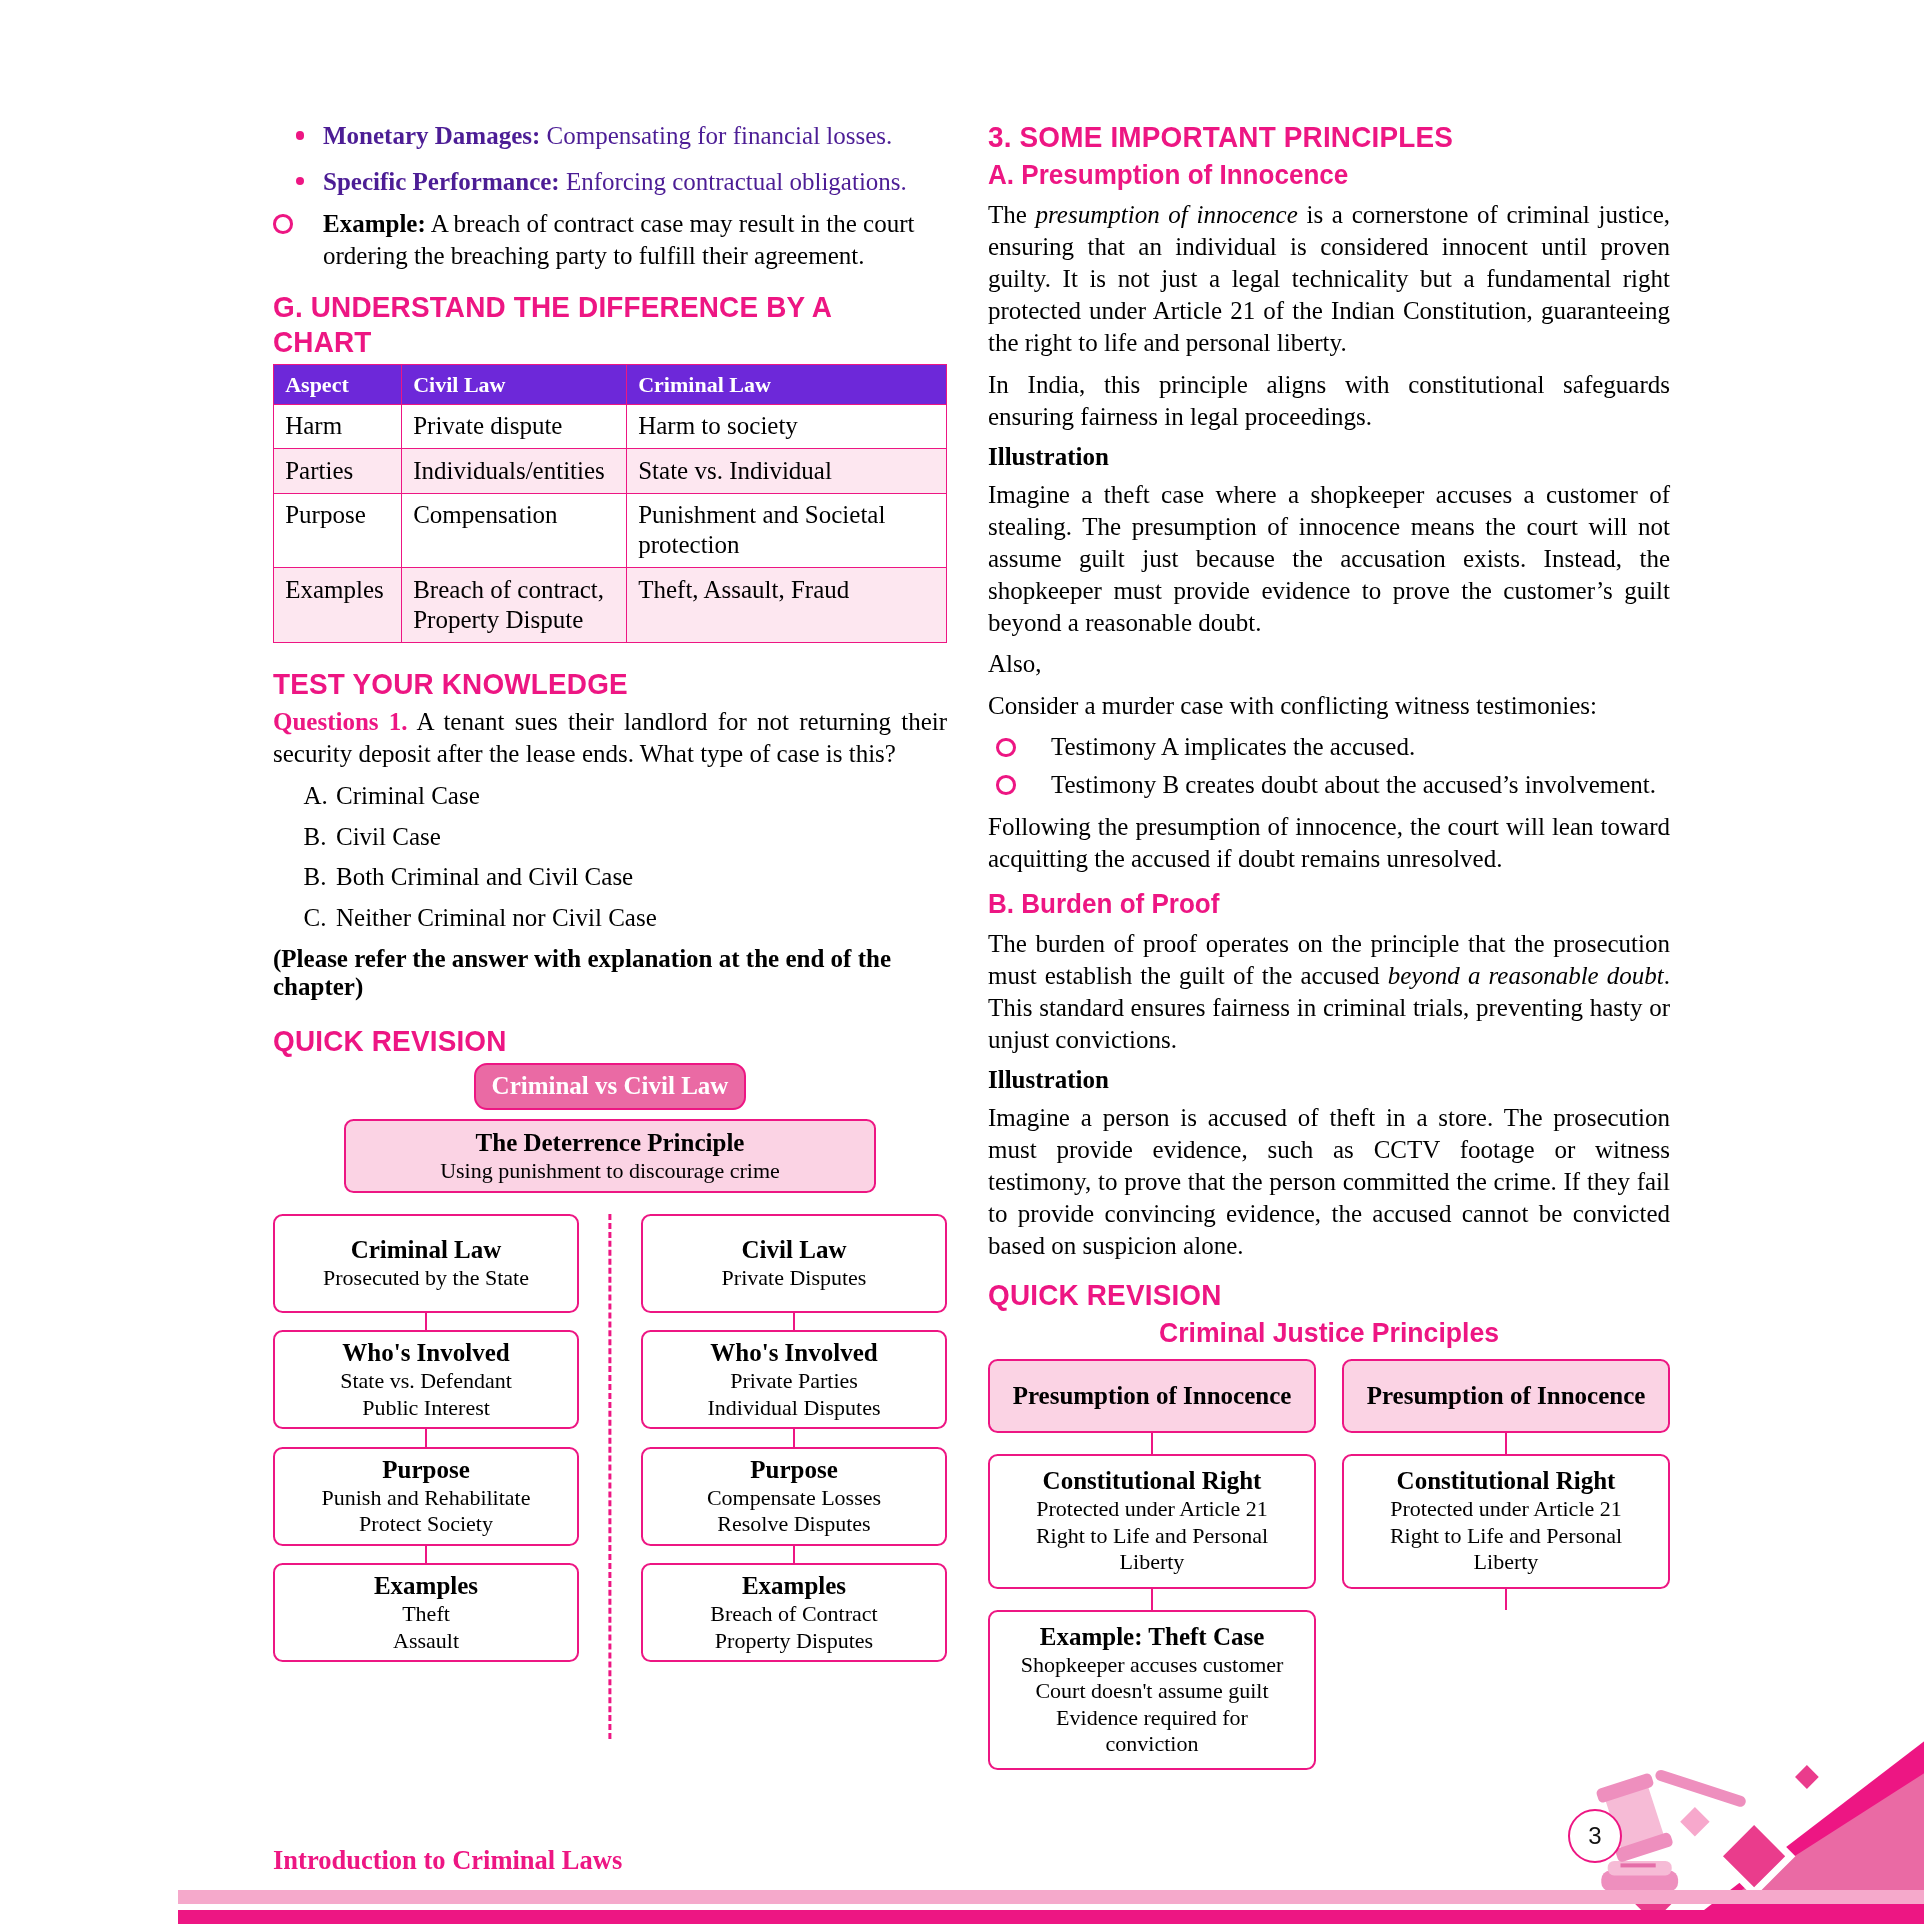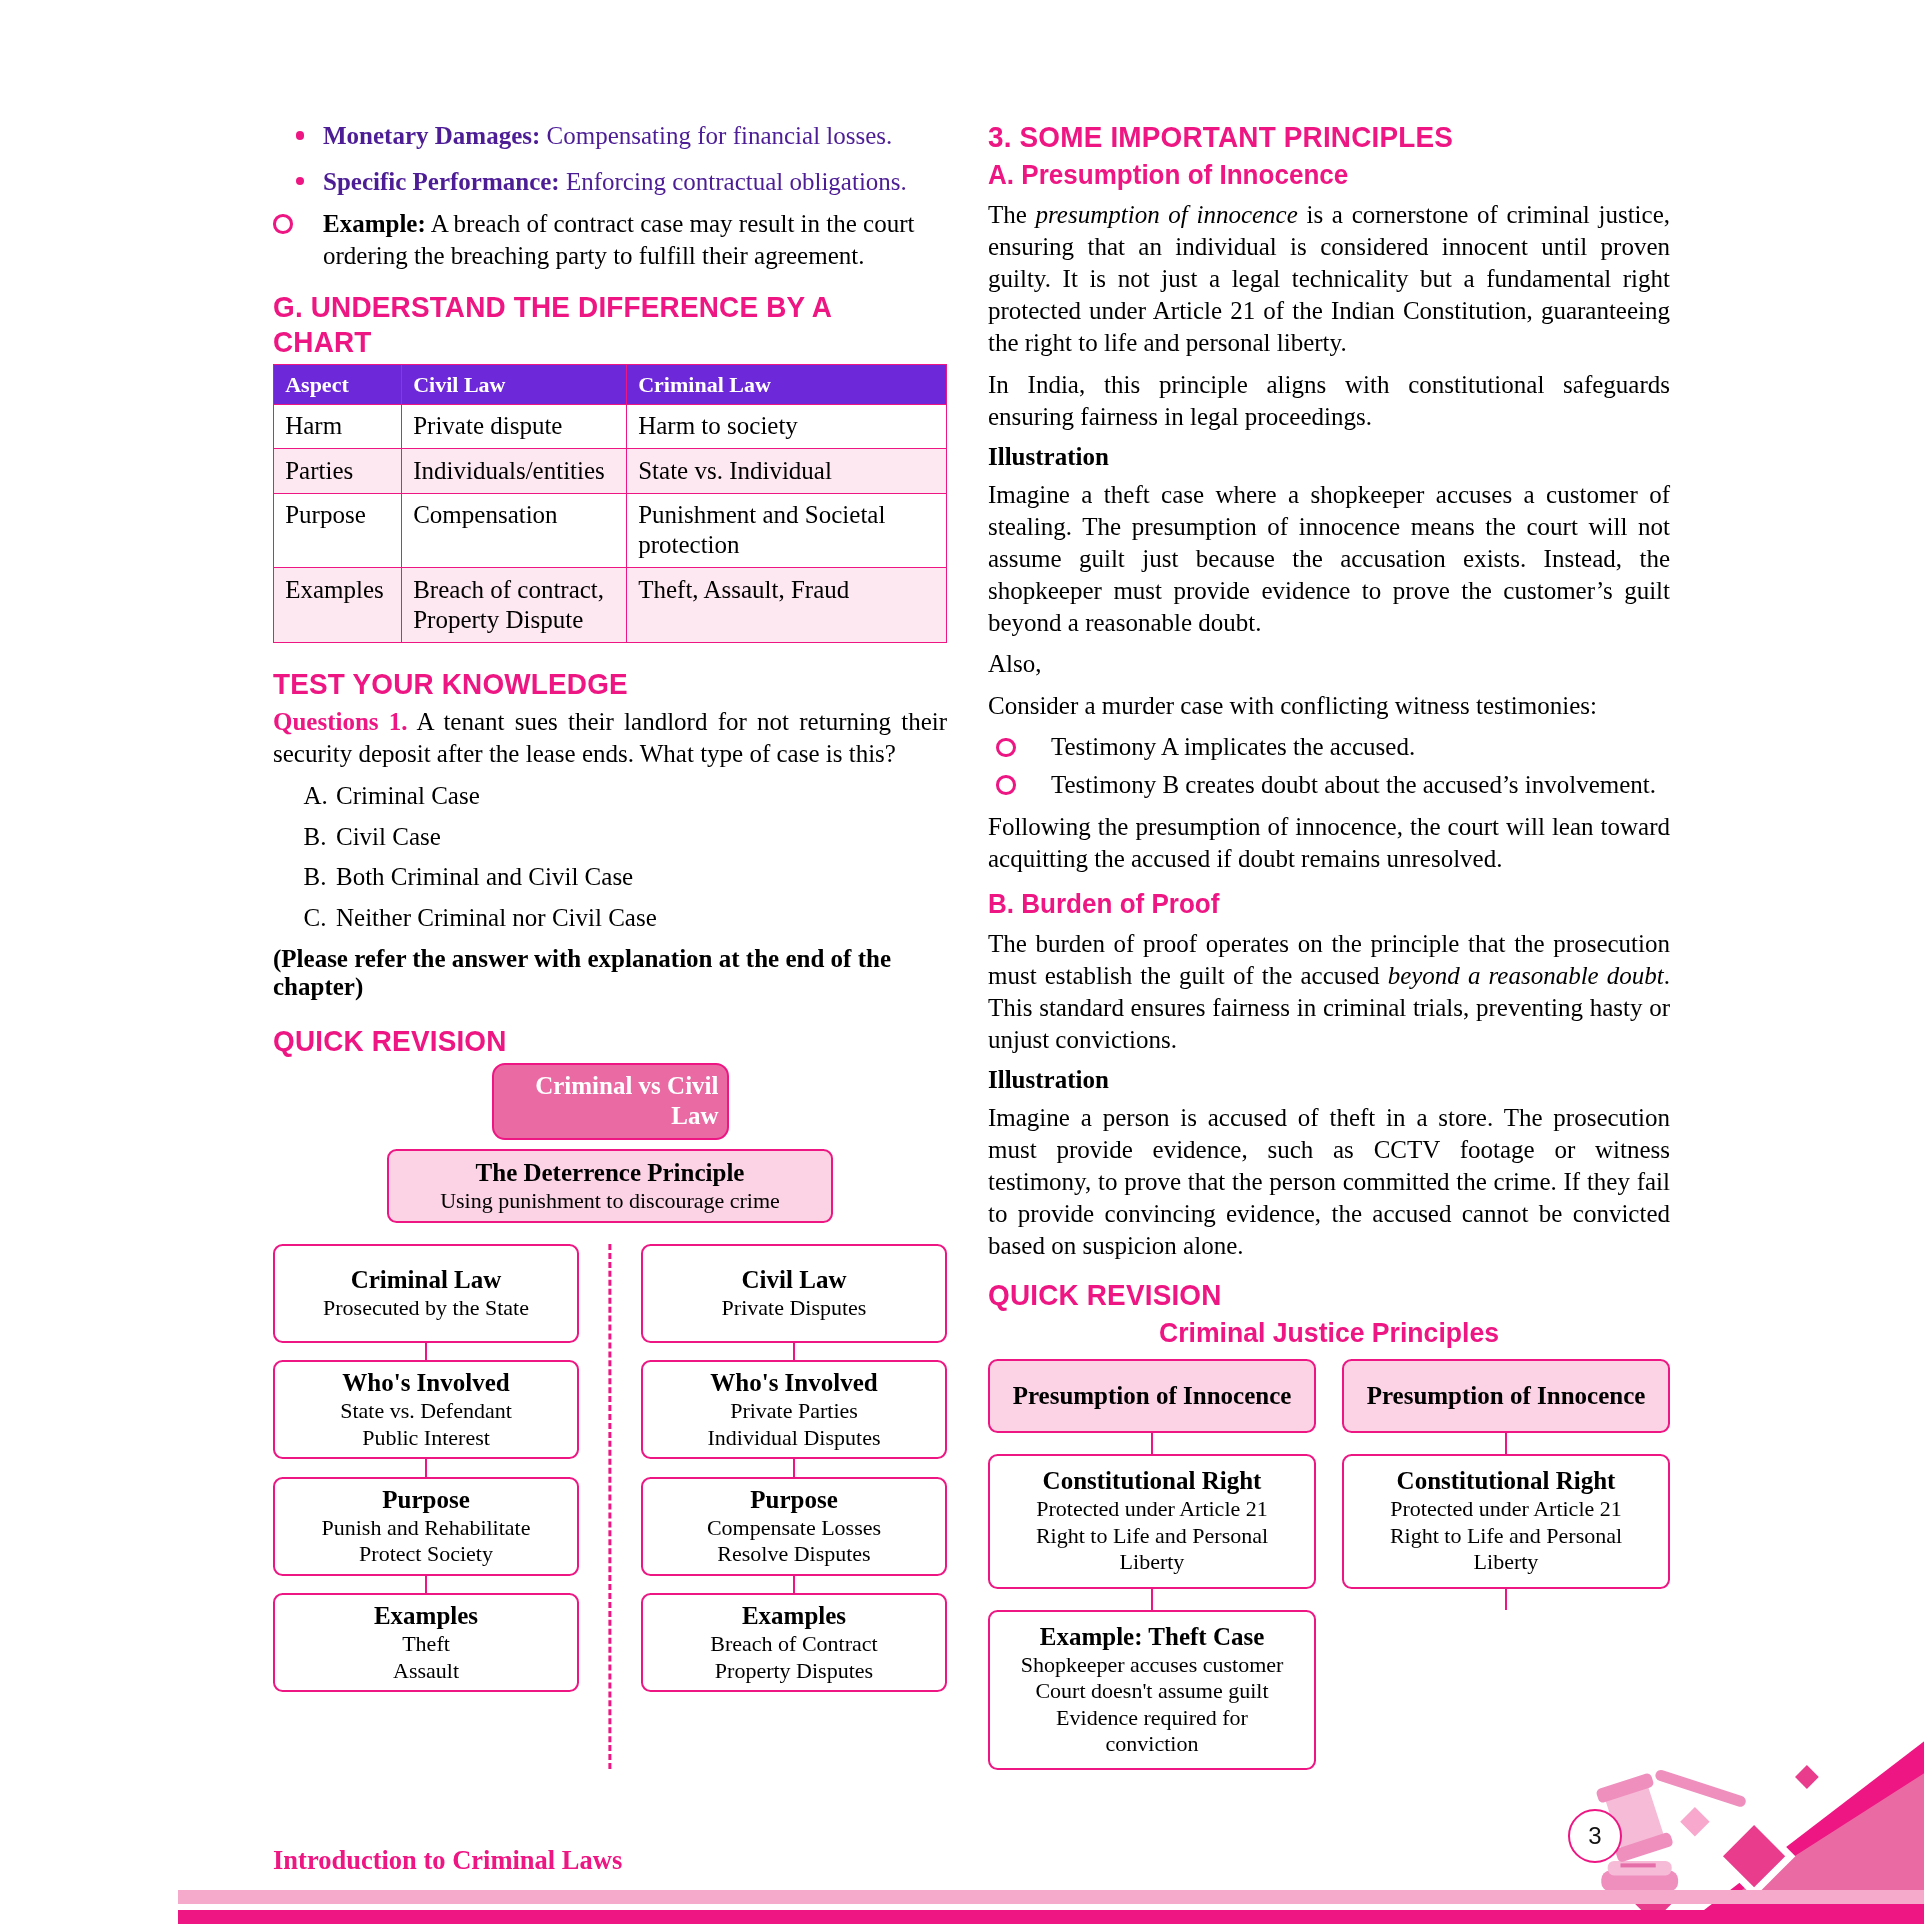--- a/index.html
+++ b/index.html
@@ -211,27 +211,27 @@
       <li><span class="lbl">C.</span><span>Neither Criminal nor Civil Case</span></li>
     </ol>
 
     <div class="note">(Please refer the answer with explanation at the end of the chapter)</div>
 
     <h1 class="sec" style="margin-top:22.5px;">QUICK REVISION</h1>
 
     <div class="flow">
 
       <div style="display:flex;justify-content:center;">
-        <div class="node solid" style="width:237px;padding:6.4px 8px;text-align:right;">
+        <div class="node solid" style="width:272px;padding:6.4px 8px;">
           <div class="t">Criminal vs Civil Law</div>
         </div>
       </div>
 
       <div style="display:flex;justify-content:center;margin-top:9.6px;">
-        <div class="node filled" style="width:446px;padding:6.4px 9.6px;">
+        <div class="node filled" style="width:532px;padding:6.4px 9.6px;">
           <div class="t">The Deterrence Principle</div>
           <div class="d">Using punishment to discourage crime</div>
         </div>
       </div>
 
       <div style="height:21px;"></div>
 
       <div style="position:relative;">
         <div class="vdash" style="left:50%;top:0;height:525px;transform:translateX(-1.6px);"></div>
 

